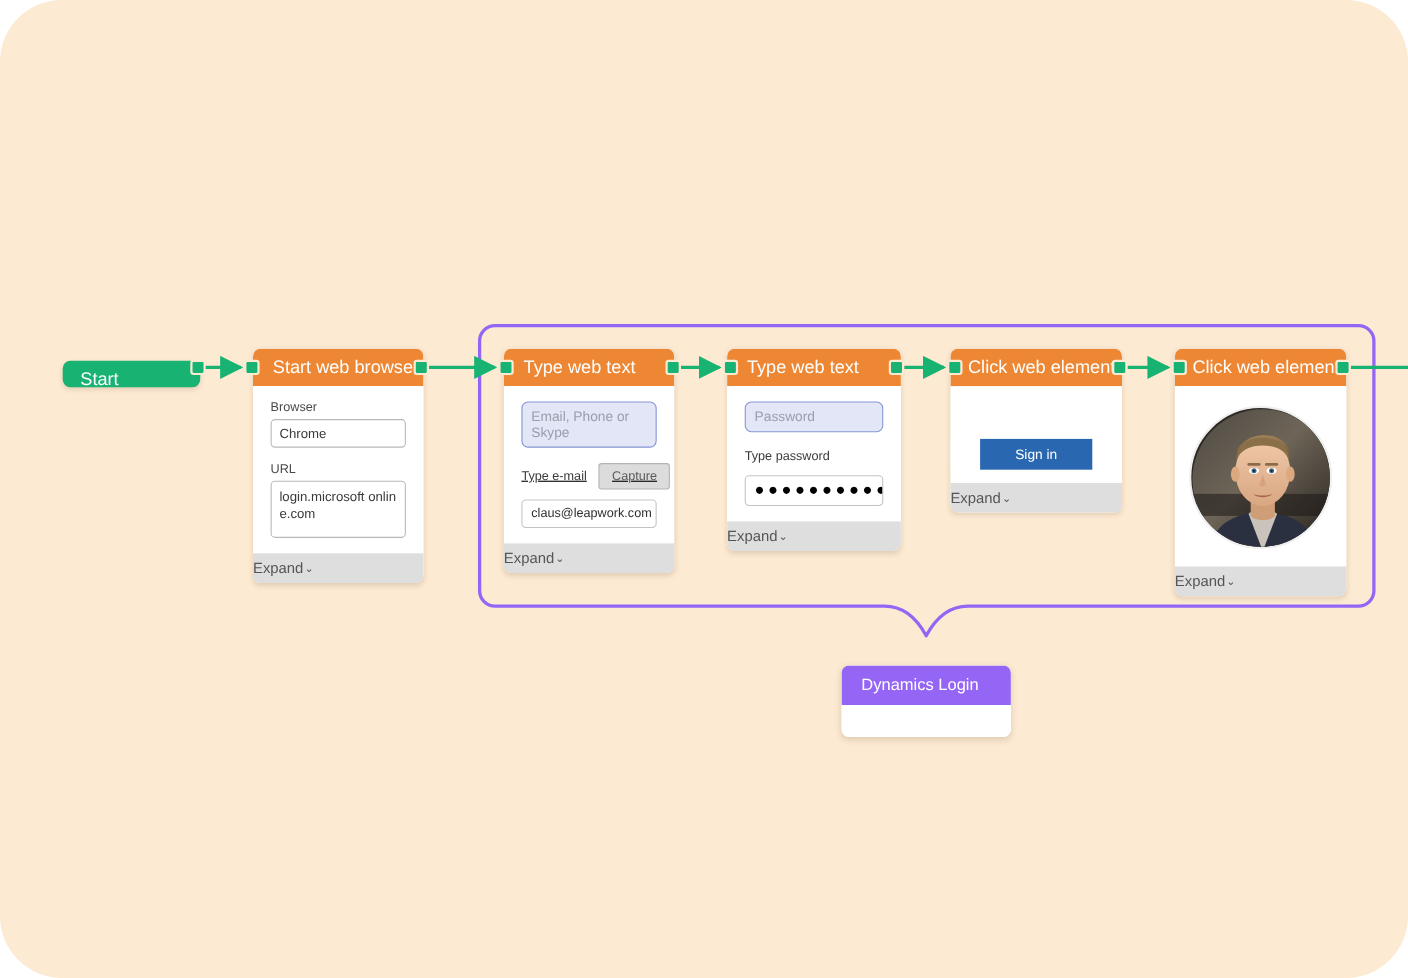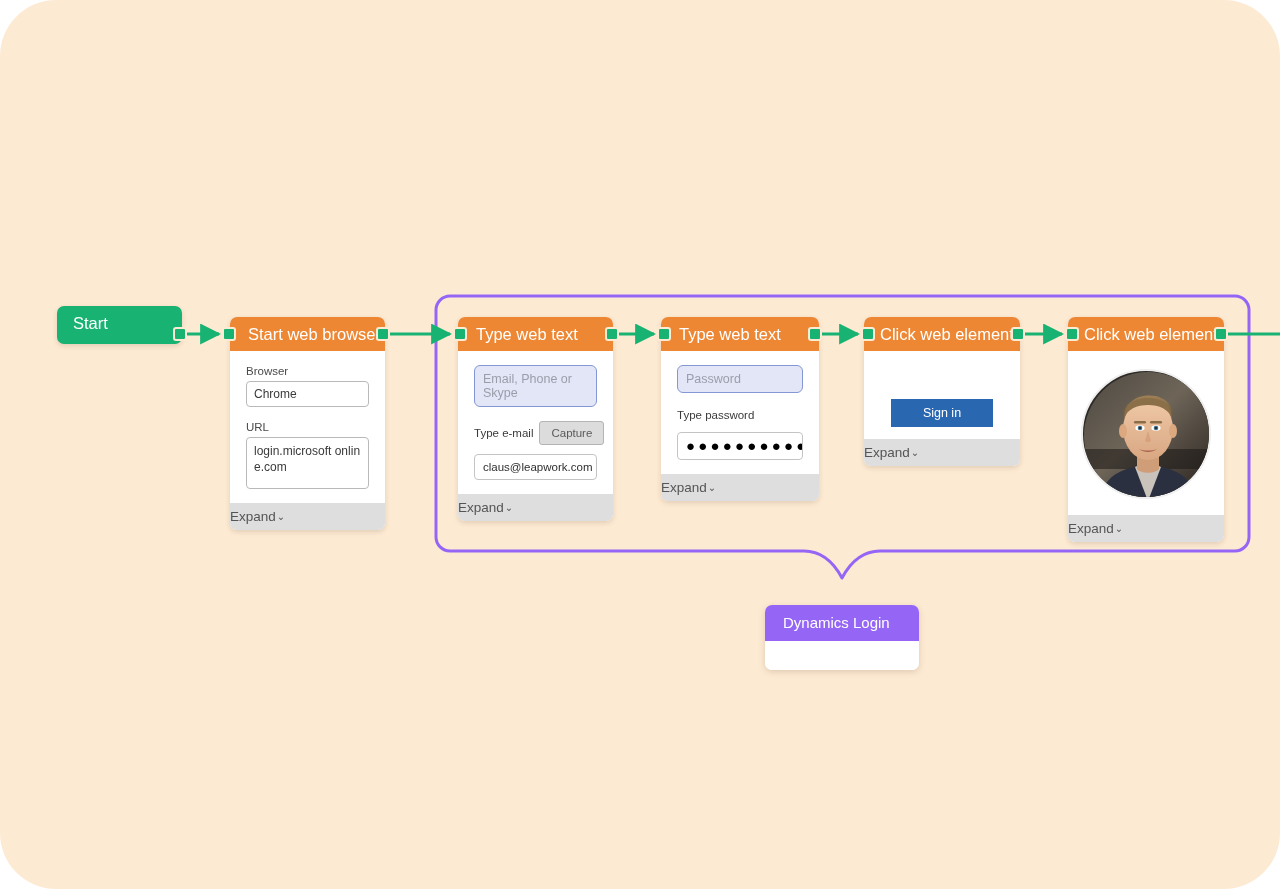--- a/index.html
+++ b/index.html
@@ -132,22 +132,23 @@
     border-radius: 6px;
     color: #9b9eaa;
     font-size: 12.5px;
     padding: 6px 8px;
     box-sizing: border-box;
     width: 100%;
   }
   .capture-row {
     display: flex;
     align-items: center;
-    gap: 6px;
+    gap: 11px;
     margin: 14px 12px 9px 0;
+    text-decoration: underline;
   }
   .capture-row .cap-label {
     font-size: 11.5px;
     color: #3a3a3a;
     white-space: nowrap;
   }
   .capture-btn {
     background: #dcdcdc;
     border: 1px solid #b4b4b4;
     border-radius: 3px;
@@ -274,21 +275,21 @@
   <div class="port" style="left:376px; top:327px;"></div>
   <div class="port" style="left:453px; top:327px;"></div>
   <div class="port" style="left:605px; top:327px;"></div>
   <div class="port" style="left:657px; top:327px;"></div>
   <div class="port" style="left:808px; top:327px;"></div>
   <div class="port" style="left:861px; top:327px;"></div>
   <div class="port" style="left:1011px; top:327px;"></div>
   <div class="port" style="left:1065px; top:327px;"></div>
   <div class="port" style="left:1214px; top:327px;"></div>
 
-  <div class="start-node" style="left:57px; top:306px; width:125px; height:38px;">
+  <div class="start-node" style="left:57px; top:328px; width:125px; height:24px;">
     <div class="start-label">Start</div>
   </div>
 
   <div class="node" style="left:230px; top:317px; width:155px;">
     <div class="node-header">Start web browser</div>
     <div class="node-body">
       <div class="field-label">Browser</div>
       <div class="text-box">Chrome</div>
       <div class="field-label" style="margin-top:14px;">URL</div>
       <div class="text-box tall">login.microsoft online.com</div>

